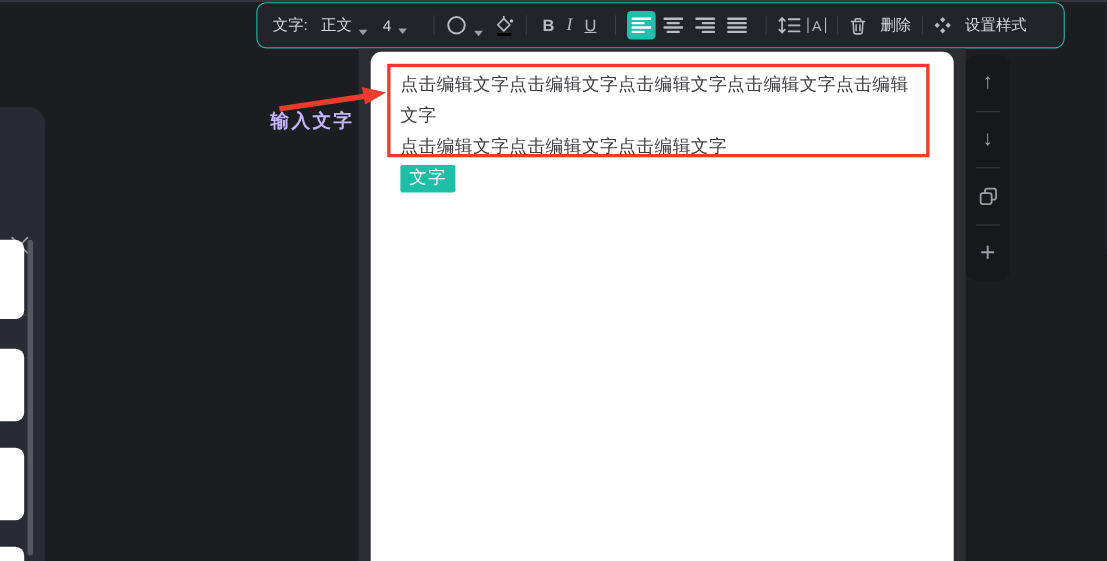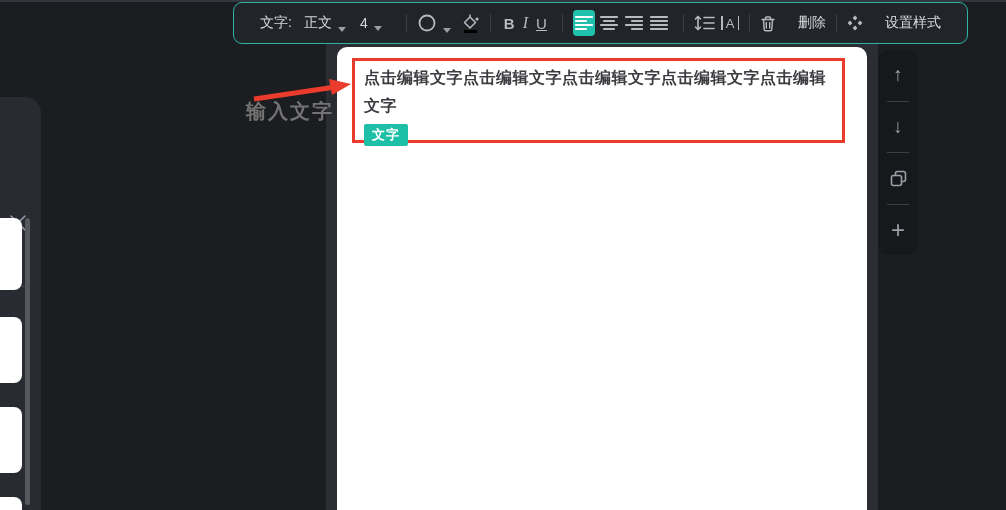--- a/index.html
+++ b/index.html
@@ -24,68 +24,68 @@
   .thumb.t1 { top:121px; height:72px; }
   .thumb.t2 { top:220px; height:66px; }
   .thumb.t3 { top:310px; height:66px; }
   .thumb.t4 { top:400px; height:30px; }
   .lp-scroll { position:absolute; left:25px; top:121px; width:5px; height:287px; background:#55585f; border-radius:3px; }
 
   
   .toolbar {
     position:absolute; left:233px; top:2px; width:735px; height:42px;
     background:#212429; border:1.5px solid #2cb3a2; border-radius:9px;
-    display:flex; align-items:center; padding:0 26px;
+    display:flex; align-items:center; padding:0 14px;
     color:#d6d9dc; font-size:14px; white-space:nowrap;
   }
   .tb-label { color:#d6d9dc; margin-right:12px; }
   .tb-dd { display:flex; align-items:flex-end; gap:6px; cursor:pointer; margin-right:14px; }
   .caret { width:0; height:0; border-left:4px solid transparent; border-right:4px solid transparent; border-top:5px solid #9ba0a6; }
   .vsep { width:1px; height:18px; background:#3c3f45; margin:0 10px; flex:none; }
   .tb-btn { display:flex; align-items:center; justify-content:center; cursor:pointer; }
   .tb-ico { display:flex; align-items:center; justify-content:center; }
   .bi-b { font-weight:bold; color:#b7bac0; font-size:15px; width:20px; text-align:center; }
   .bi-i { font-style:italic; font-family:"Liberation Serif", serif; color:#b7bac0; font-size:16px; width:18px; text-align:center; }
   .bi-u { text-decoration:underline; color:#b7bac0; font-size:15px; width:20px; text-align:center; margin-right:2px; }
   .align-btn { width:26px; height:26px; border-radius:4px; margin-right:3px; }
   .align-btn.active { background:#1fc0ac; }
   .ls-icon { display:flex; align-items:center; gap:2px; color:#b7bac0; margin-left:6px; }
   .ls-icon .bar { display:inline-block; width:1.5px; height:14px; background:#b7bac0; }
   .ls-icon b { font-weight:normal; font-size:13px; padding:0 1px; }
-  .txt-btn { display:flex; align-items:center; gap:22px; cursor:pointer; color:#d6d9dc; }
+  .txt-btn { display:flex; align-items:center; gap:12px; cursor:pointer; color:#d6d9dc; }
 
   
   .workspace { position:absolute; left:326px; top:44px; width:552px; height:466px; background:#2b2d33; }
   .canvas { position:absolute; left:11px; top:3px; width:530px; height:463px; background:#ffffff; border-radius:10px 10px 0 0; }
   .textbox {
     position:absolute; left:15px; top:11px; width:493px; height:85px;
     border:3px solid #ea3b2c; padding:3px 0 0 9px;
-    color:#3c3c40; font-size:16px; line-height:28px; letter-spacing:0.5px;font-weight:bold;
+    color:#3c3c40; font-size:16px; line-height:28px; letter-spacing:0.5px;
   }
   .badge {
     display:inline-block; margin-top:1px; background:#1dbfa7; color:#ffffff;
-    font-size:13px; line-height:1; padding:4px 8px 5px; border-radius:2px; letter-spacing:1px;
+    font-size:16px; line-height:1; padding:4px 8px 5px; border-radius:2px; letter-spacing:1px;
   }
 
   
   .right-toolbar {
     position:absolute; left:878px; top:50px; width:40px; height:205px;
     background:#17181c; border-radius:10px;
     display:flex; flex-direction:column; align-items:center; justify-content:space-evenly;
     color:#9ba0a6;
   }
   .rt-btn { width:40px; height:40px; display:flex; align-items:center; justify-content:center; cursor:pointer; font-size:19px; color:#9ba0a6; }
   .rt-btn.plus { font-size:24px; font-weight:300; }
   .rt-div { width:22px; height:1px; background:#3a3d43; }
 
   
   .anno-arrow { position:absolute; left:248px; top:78px; width:110px; height:26px; pointer-events:none; }
   .anno-label {
     position:absolute; left:246px; top:98px;
-    color:#737373; font-size:20px; font-weight:bold; letter-spacing:2px;
+    color:#c4b5fd; font-size:17px; font-weight:bold; letter-spacing:2px;
   }
   svg { display:block; }
 </style>
 </head>
 <body>
 
 <div class="top-strip"></div>
 
 <div class="left-panel">
   <div class="lp-close">
@@ -243,20 +243,21 @@
       </svg>
     </span>
     <span>设置样式</span>
   </span>
 </div>
 
 <div class="workspace">
   <div class="canvas">
     <div class="textbox">
       <div>点击编辑文字点击编辑文字点击编辑文字点击编辑文字点击编辑文字</div>
+      <div>点击编辑文字点击编辑文字点击编辑文字</div>
       <span class="badge">文字</span>
     </div>
   </div>
 </div>
 
 <div class="right-toolbar">
   <div class="rt-btn">
       <span>↑</span>
     </div>
   <div class="rt-div"></div>

